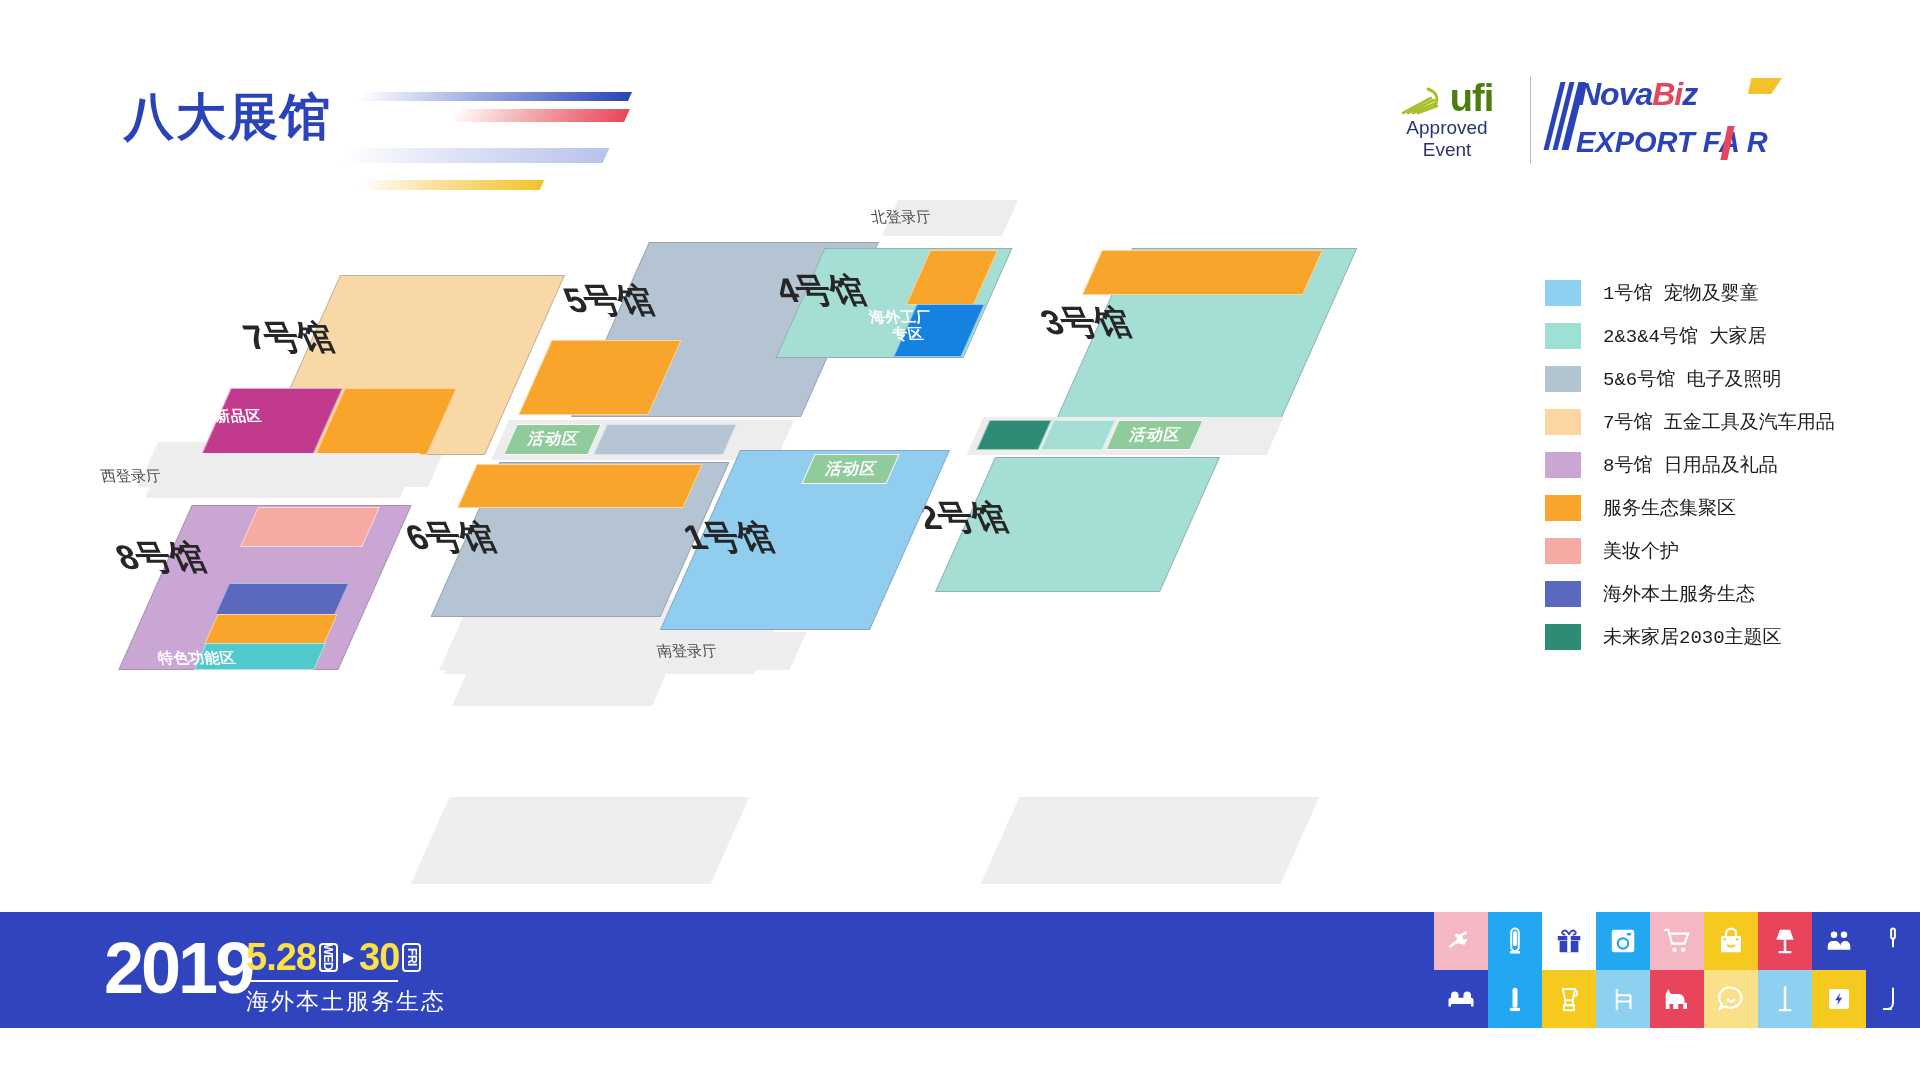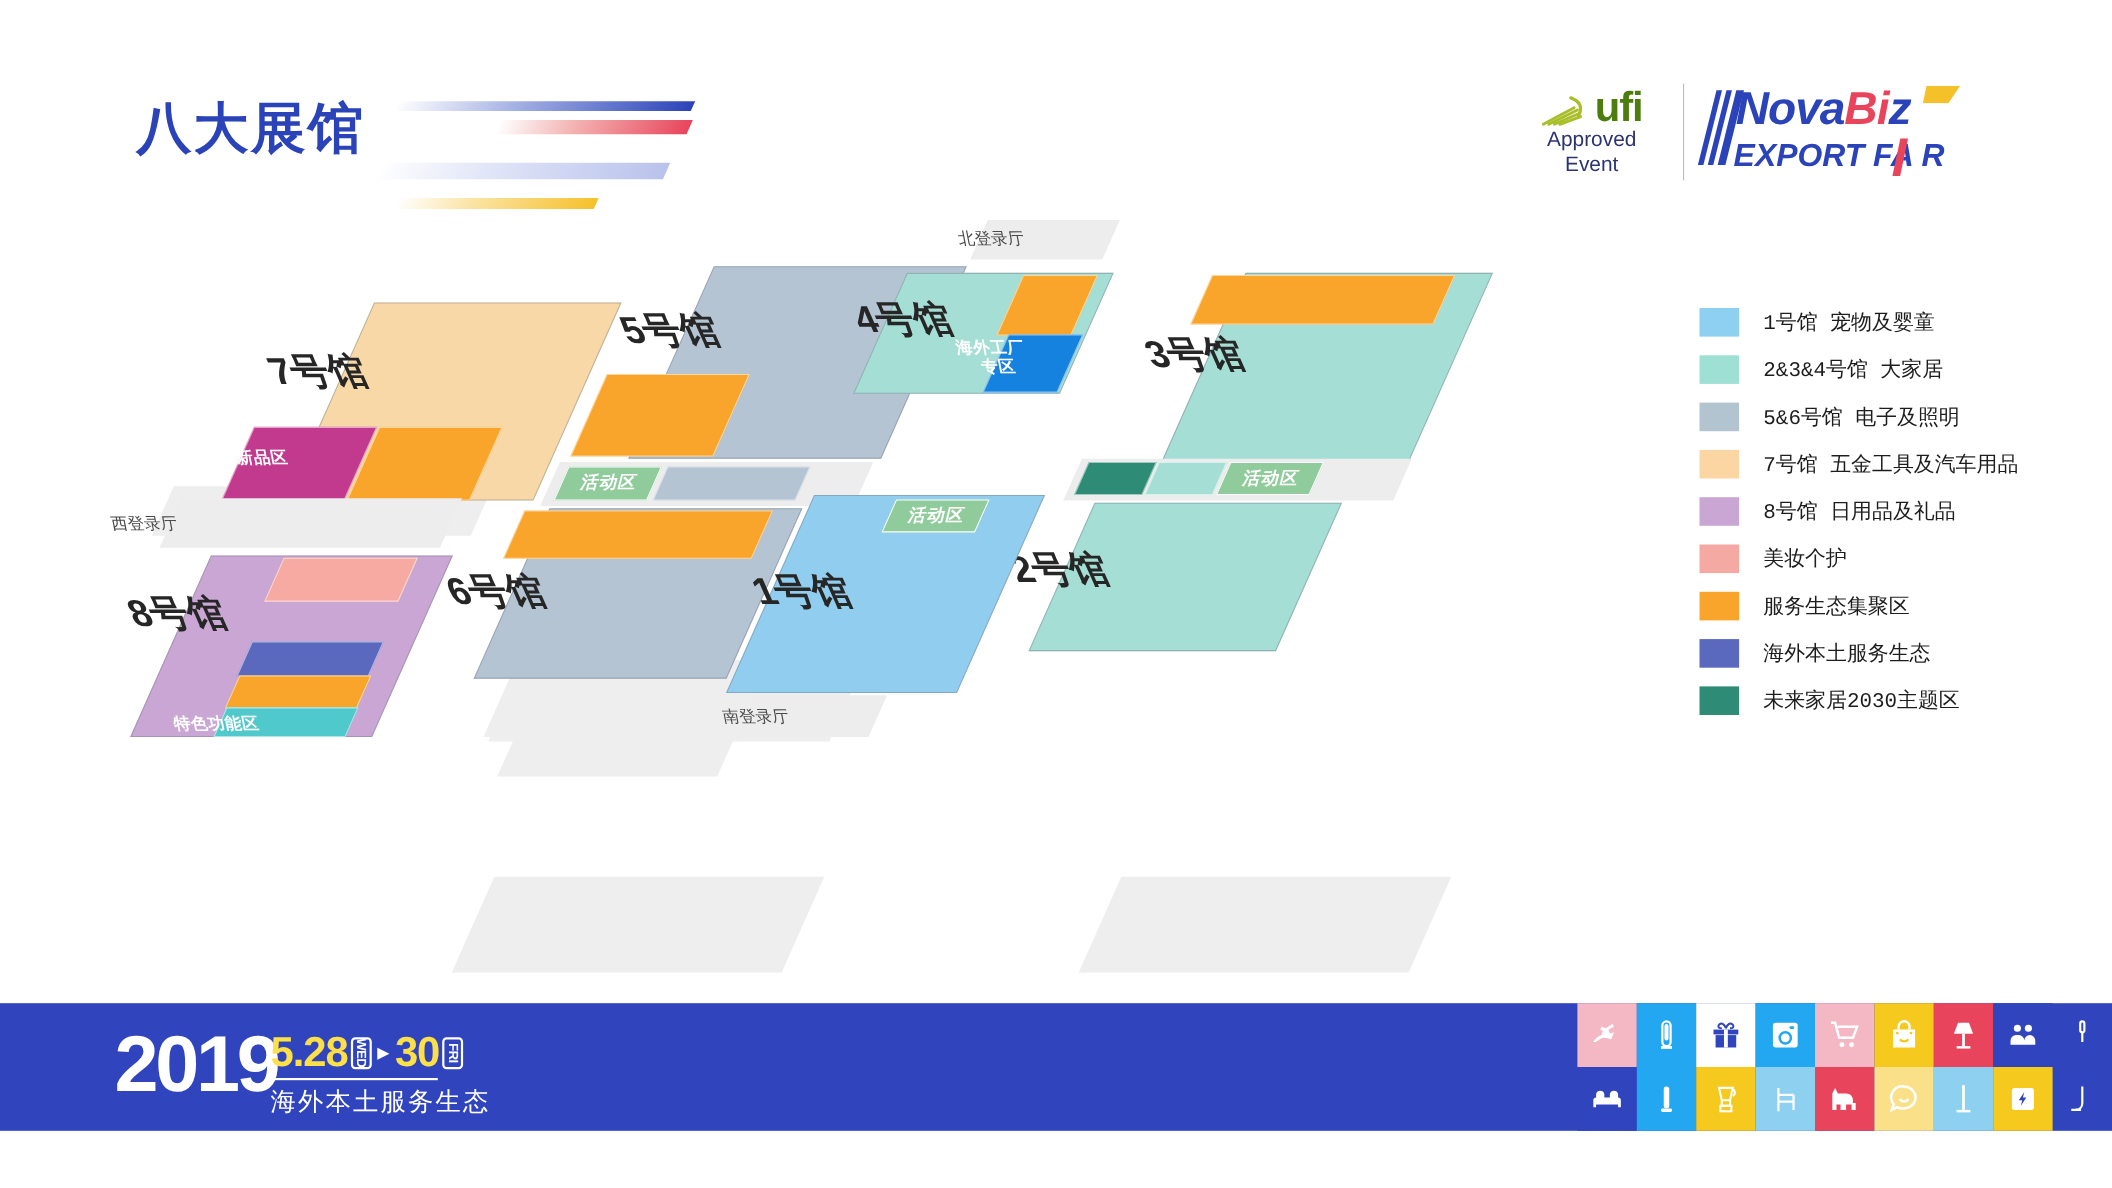--- a/index.html
+++ b/index.html
@@ -37,21 +37,21 @@
              font-weight:400; }
   #ufi-divider { position:absolute; left:1530px; top:66px; width:1px; height:88px;
                  background:#b9bcc9; }
 
   
   #novabiz-logo { position:absolute; left:1552px; top:62px; width:230px; height:96px; }
   #nb-slashes { position:absolute; left:0; top:10px; width:26px; height:68px; }
   .nb-slash { position:absolute; top:0; width:5px; height:68px; background:#2b43b8;
               transform:skewX(-14deg); }
   #nb-main { position:absolute; left:26px; top:6px;
-             font-size:42px; font-weight:700; font-style:italic; color:#2b43b8;
+             font-size:32px; font-weight:700; font-style:italic; color:#2b43b8;
              letter-spacing:-1px; line-height:1; }
   #nb-b { color:#e8455c; }
   #nb-i-red { color:#e8455c; }
   #nb-z { color:#2b43b8; }
   #nb-yellow { position:absolute; left:196px; top:6px; width:34px; height:16px;
                background:#f5c12b; clip-path:polygon(10% 0,100% 0,68% 100%,0 100%); }
   #nb-sub { position:absolute; left:24px; top:56px;
             font-size:29px; font-weight:700; font-style:italic; color:#2b43b8;
             letter-spacing:0px; line-height:1; }
   #nb-sub-bar { position:absolute; left:172px; top:54px; width:7px; height:34px;
@@ -258,26 +258,26 @@
   </div>
   <div class="legend-row">
     <div class="legend-swatch" style="background: rgb(251, 214, 162);"></div>
     <div class="legend-text">7号馆 五金工具及汽车用品</div>
   </div>
   <div class="legend-row">
     <div class="legend-swatch" style="background: rgb(201, 166, 212);"></div>
     <div class="legend-text">8号馆 日用品及礼品</div>
   </div>
   <div class="legend-row">
+    <div class="legend-swatch" style="background: rgb(249, 165, 44);"></div>
+    <div class="legend-text">服务生态集聚区</div>
+  </div>
+  <div class="legend-row">
     <div class="legend-swatch" style="background: rgb(244, 169, 163);"></div>
     <div class="legend-text">美妆个护</div>
-  </div>
-  <div class="legend-row">
-    <div class="legend-swatch" style="background: rgb(249, 165, 44);"></div>
-    <div class="legend-text">服务生态集聚区</div>
   </div>
   <div class="legend-row">
     <div class="legend-swatch" style="background: rgb(90, 104, 189);"></div>
     <div class="legend-text">海外本土服务生态</div>
   </div>
   <div class="legend-row">
     <div class="legend-swatch" style="background: rgb(45, 139, 118);"></div>
     <div class="legend-text">未来家居2030主题区</div>
   </div>
 </div>

